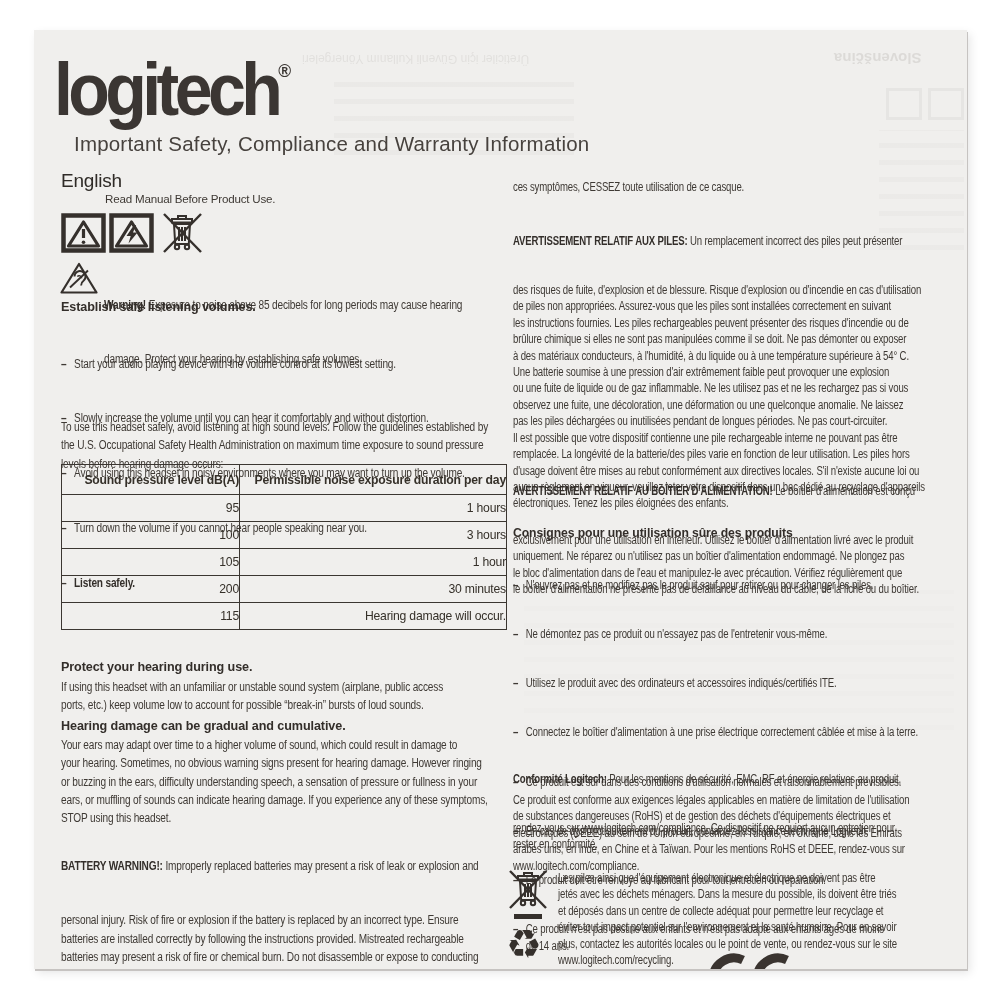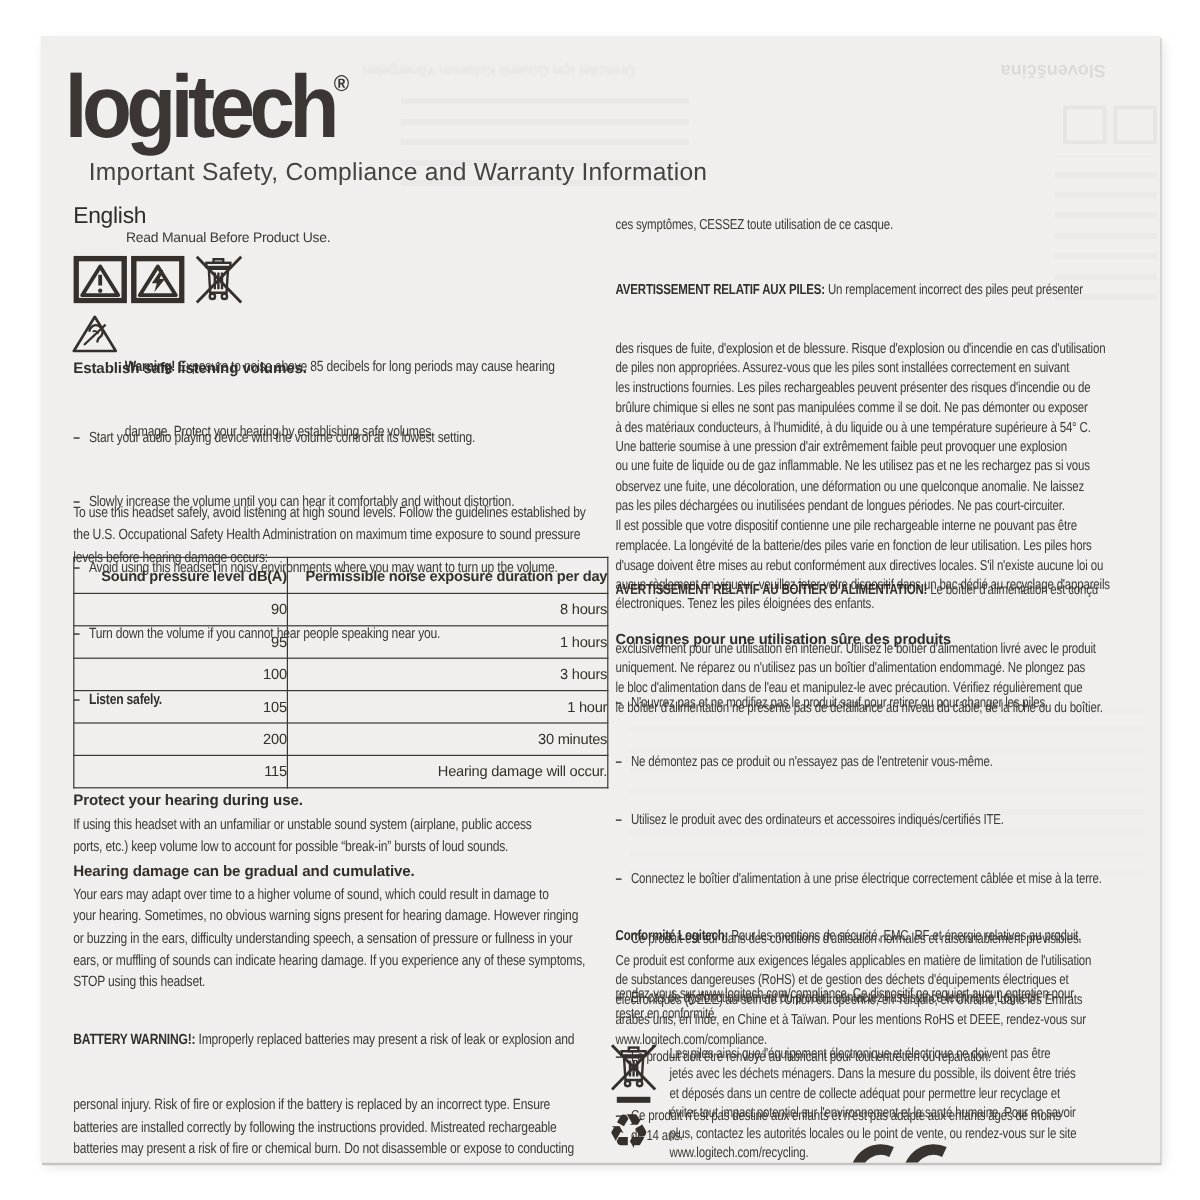--- a/index.html
+++ b/index.html
@@ -129,24 +129,20 @@
       <colgroup>
           <col class="c1">
           <col>
         </colgroup>
       <tbody>
           <tr>
         <th>Sound pressure level dB(A)</th>
         <th>Permissible noise exposure duration per day</th>
       </tr>
       <tr>
-            <td>90</td>
-            <td>8 hours</td>
-          </tr>
-      <tr>
             <td>95</td>
             <td>1 hours</td>
           </tr>
       <tr>
             <td>100</td>
             <td>3 hours</td>
           </tr>
       <tr>
             <td>105</td>
             <td>1 hour</td>

